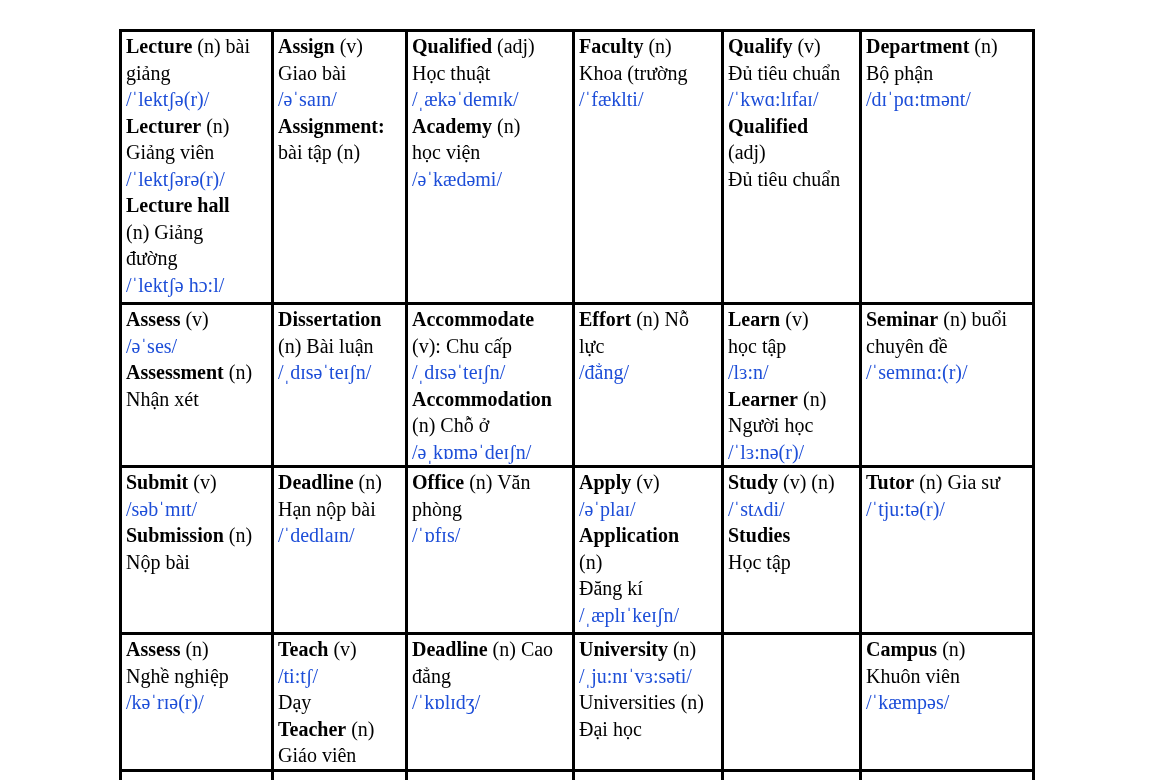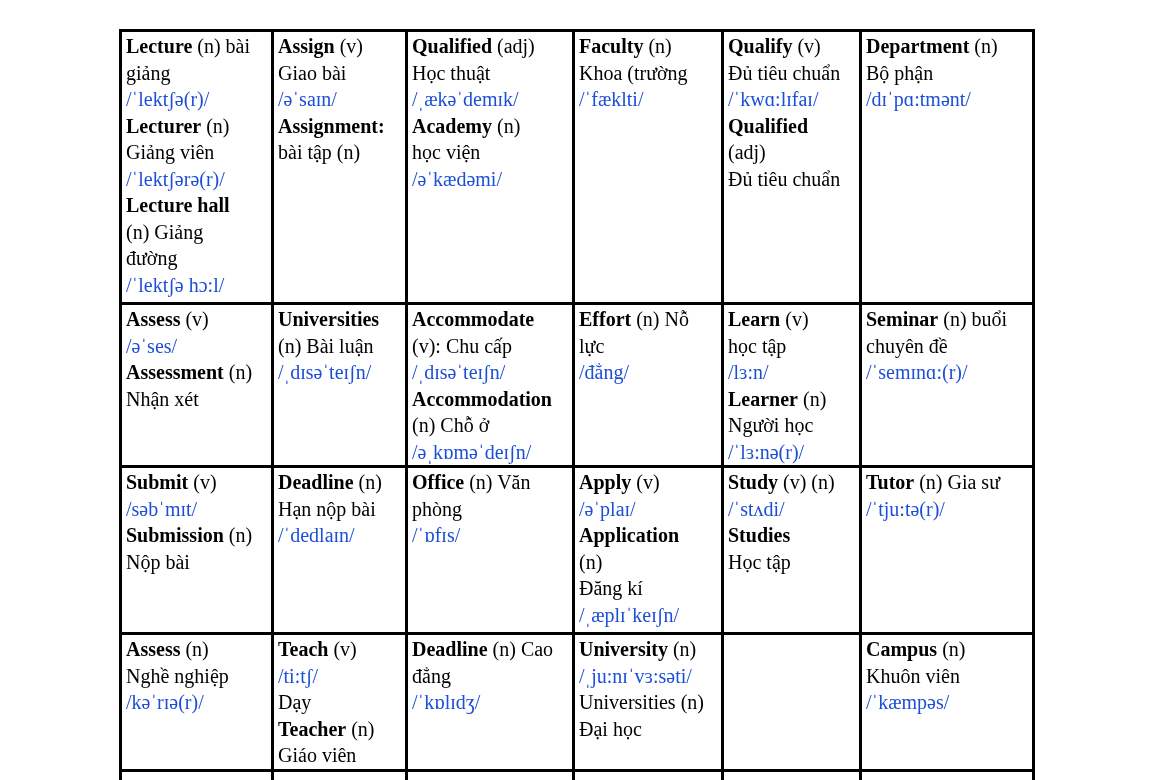--- a/index.html
+++ b/index.html
@@ -81,21 +81,21 @@
 Đủ tiêu chuẩn</span></td>
           <td><span class="run-b">Department</span><span class="run-r"> (n)
 Bộ phận
 </span><span class="run-p">/dɪˈpɑ:tmənt/</span></td>
         </tr>
         <tr style="height: 159px;">
           <td><span class="run-b">Assess</span><span class="run-r"> (v)
 </span><span class="run-p">/əˈses/</span><span class="run-r">
 </span><span class="run-b">Assessment</span><span class="run-r"> (n)
 Nhận xét</span></td>
-          <td><span class="run-b">Universities</span><span class="run-r">
+          <td><span class="run-b">Dissertation</span><span class="run-r">
 (n) Bài luận
 </span><span class="run-p">/ˌdɪsəˈteɪʃn/</span></td>
           <td><span class="run-b">Accommodate</span><span class="run-r">
 (v): Chu cấp
 </span><span class="run-p">/ˌdɪsəˈteɪʃn/</span><span class="run-r">
 </span><span class="run-b">Accommodation</span><span class="run-r">
 (n) Chỗ ở
 </span><span class="run-p">/əˌkɒməˈdeɪʃn/</span></td>
           <td><span class="run-b">Effort</span><span class="run-r"> (n) Nỗ
 lực

